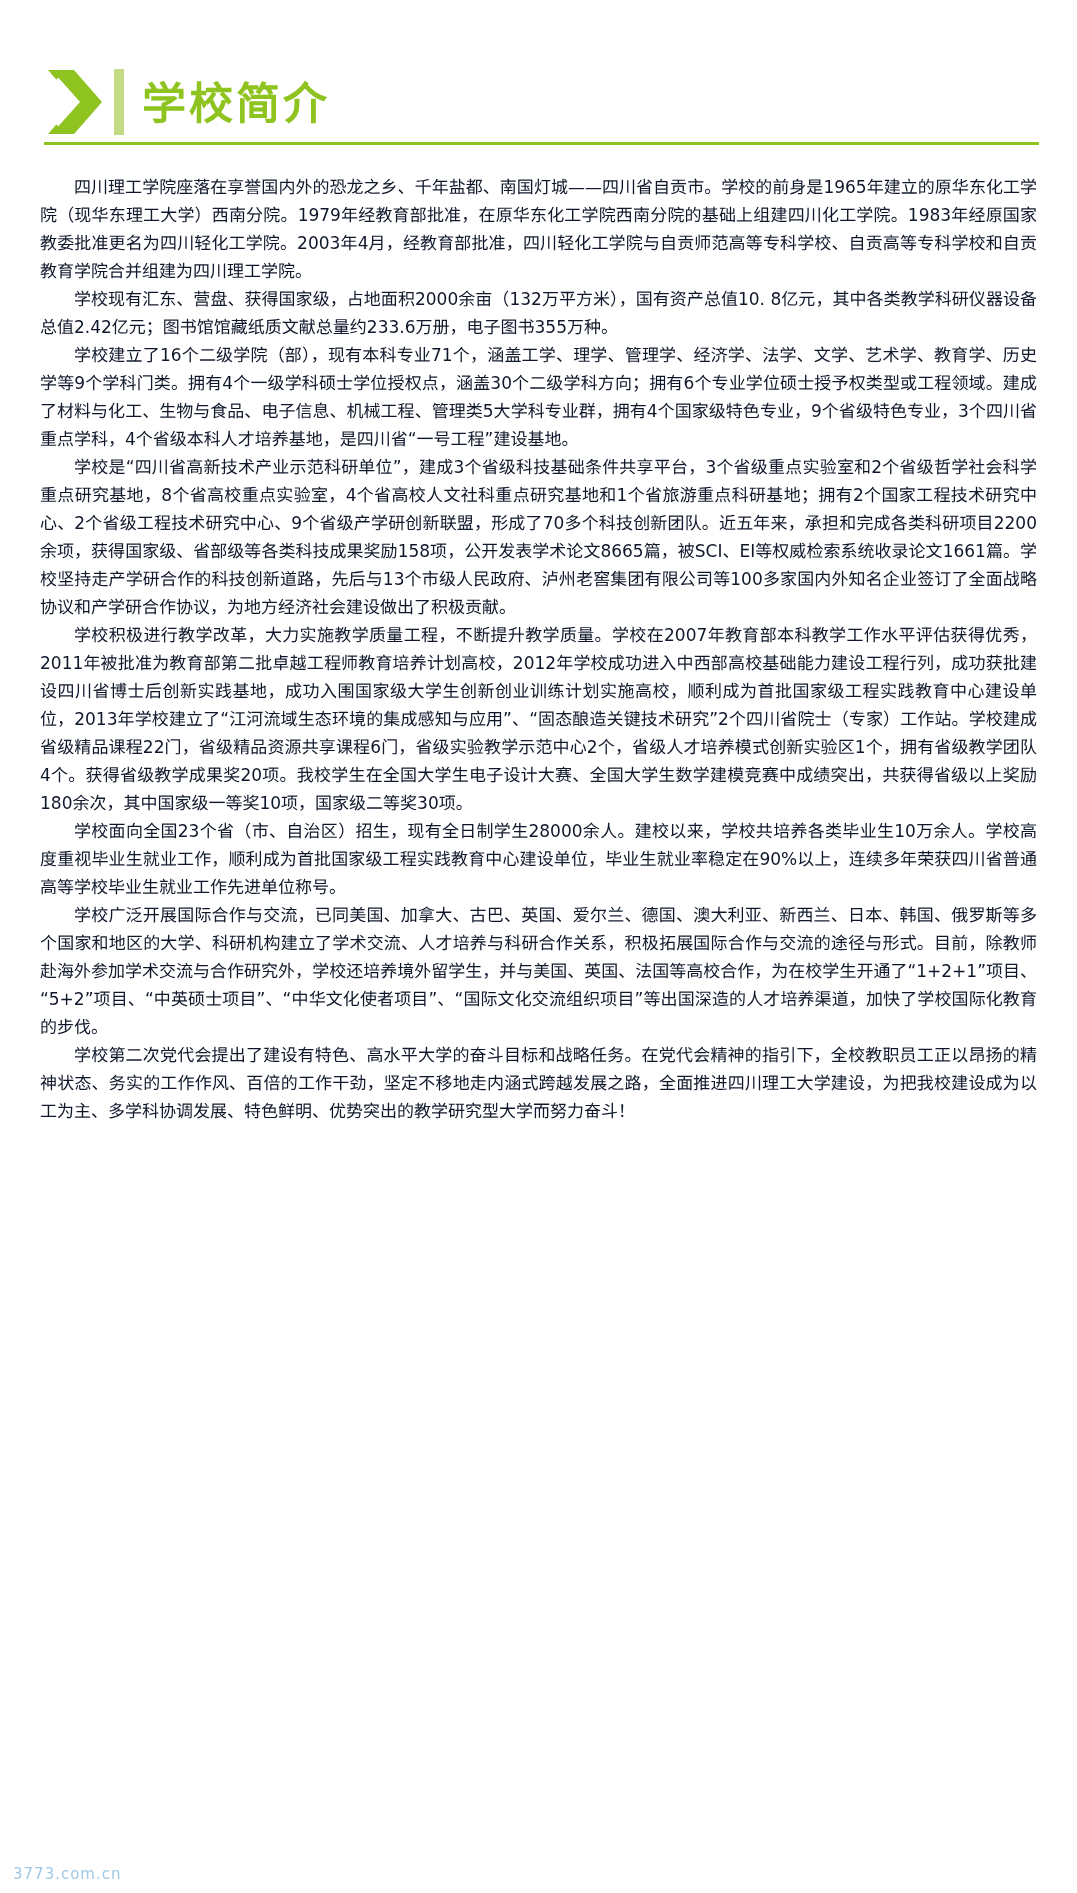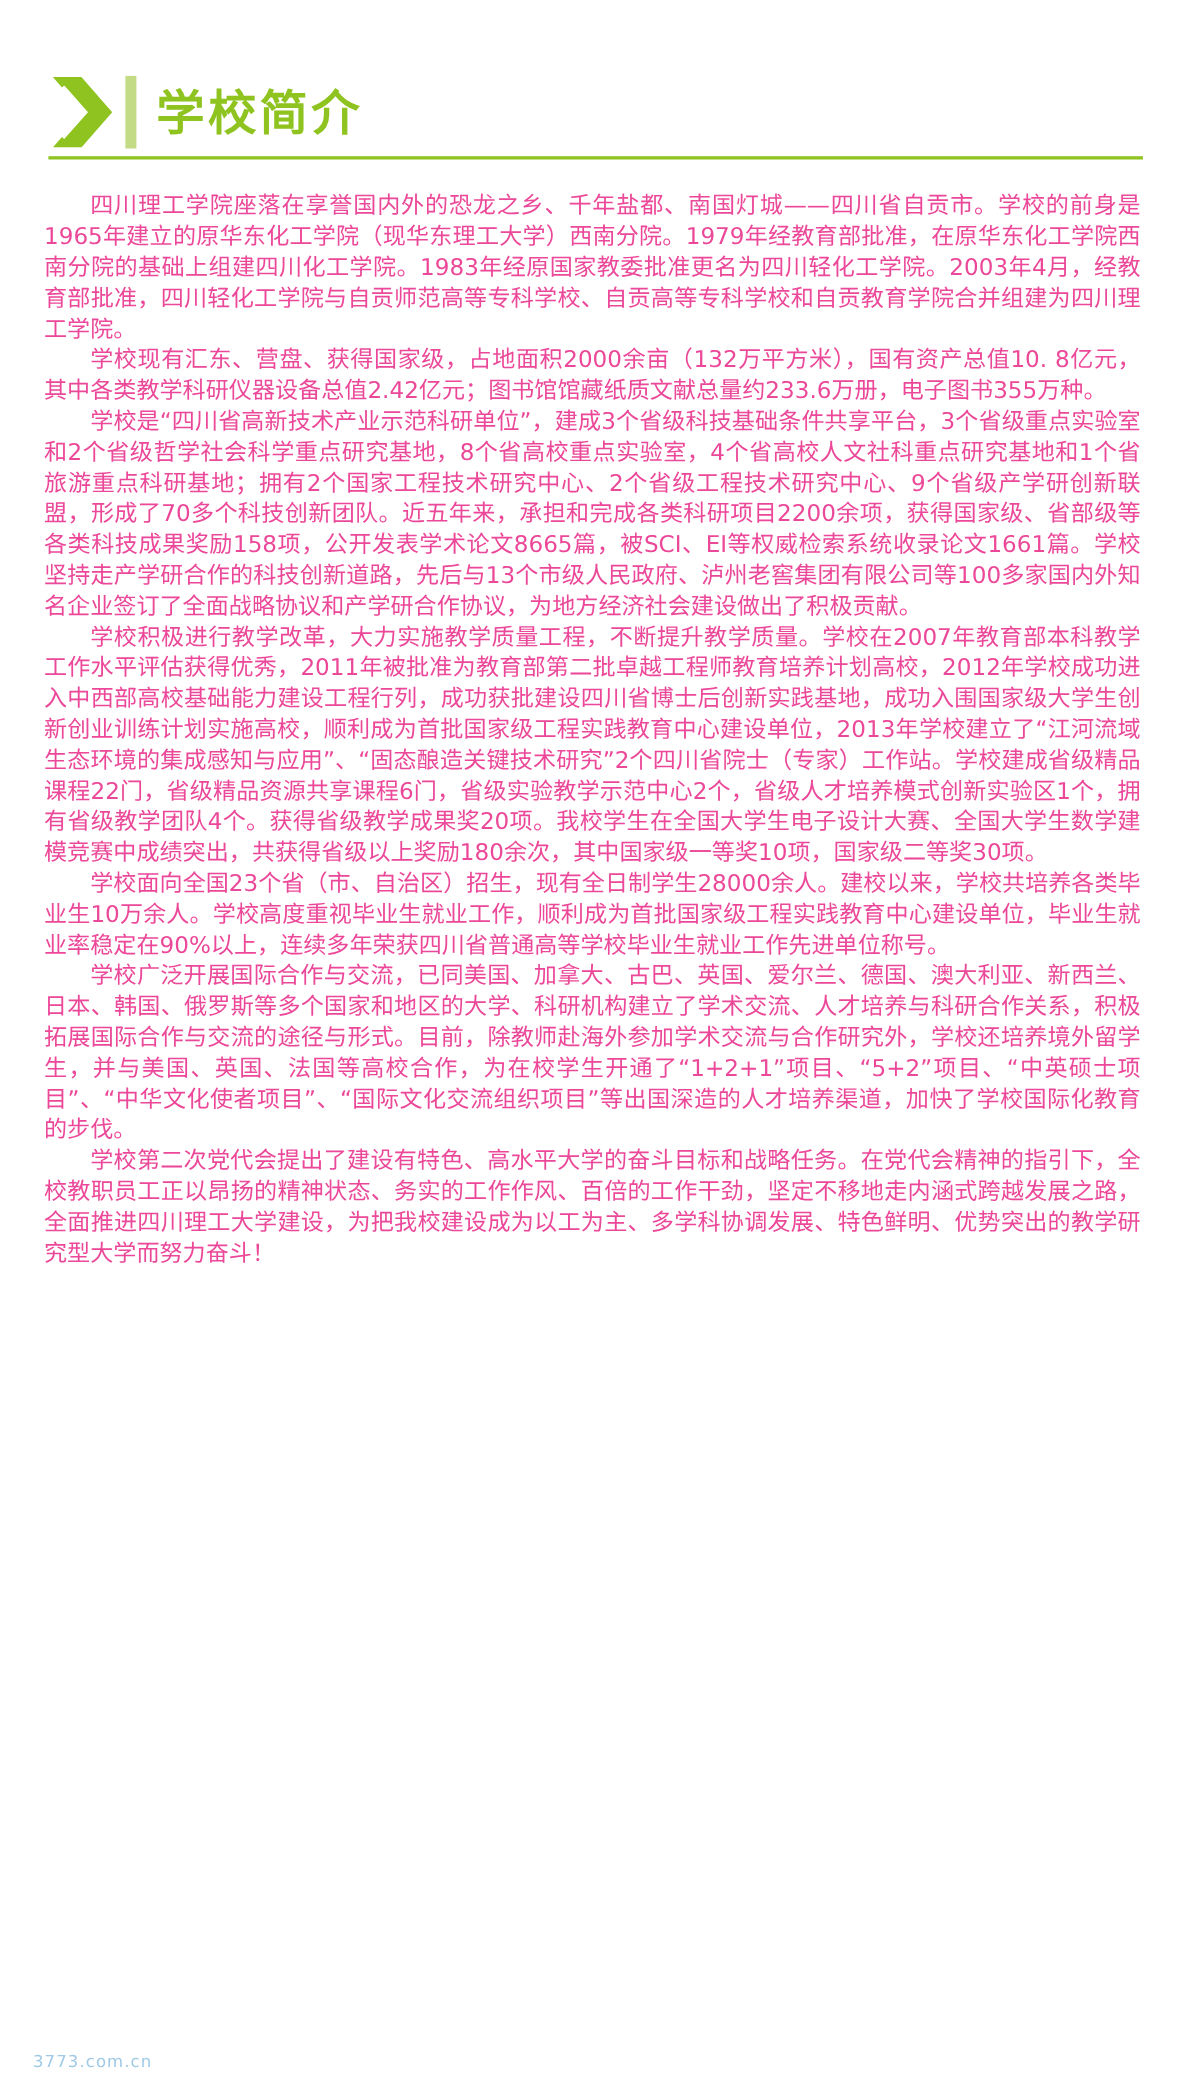--- a/index.html
+++ b/index.html
@@ -51,22 +51,22 @@
   .divider {
     height: 3px;
     background: #8fc31f;
     margin: 2px 38px 0 44px;
   }
   
   .content {
     position: relative;
     z-index: 2;
     padding: 28px 40px 0 40px;
-    color: #ec4899;
-    font-size: 21px;
+    color: #0f172a;
+    font-size: 17px;
     line-height: 28px;
     text-align: justify;
   }
   .content p {
     text-indent: 2em;
     margin: 0;
   }
   
   .wm-big {
     position: absolute;
@@ -75,21 +75,21 @@
     z-index: 1;
     color: #aed4ea;
     opacity: 0.85;
     font-size: 40px;
     font-weight: bold;
     letter-spacing: 2px;
     pointer-events: none;
   }
   .wm-small {
     position: absolute;
-    left: 30px;
+    left: 13px;
     bottom: 10px;
     z-index: 1;
     color: #9fc9e4;
     font-size: 15px;
     letter-spacing: 1px;
     pointer-events: none;
   }
 </style>
 </head>
 <body>
@@ -107,20 +107,21 @@
     <h1 class="page-title">学校简介</h1>
   </div>
 
   <div class="divider"></div>
 
   <div class="wm-small">3773.com.cn</div>
 
   <div class="content">
     <p>四川理工学院座落在享誉国内外的恐龙之乡、千年盐都、南国灯城——四川省自贡市。学校的前身是1965年建立的原华东化工学院（现华东理工大学）西南分院。1979年经教育部批准，在原华东化工学院西南分院的基础上组建四川化工学院。1983年经原国家教委批准更名为四川轻化工学院。2003年4月，经教育部批准，四川轻化工学院与自贡师范高等专科学校、自贡高等专科学校和自贡教育学院合并组建为四川理工学院。</p>
     <p>学校现有汇东、营盘、获得国家级，占地面积2000余亩（132万平方米），国有资产总值10. 8亿元，其中各类教学科研仪器设备总值2.42亿元；图书馆馆藏纸质文献总量约233.6万册，电子图书355万种。</p>
+    <p>学校建立了16个二级学院（部），现有本科专业71个，涵盖工学、理学、管理学、经济学、法学、文学、艺术学、教育学、历史学等9个学科门类。拥有4个一级学科硕士学位授权点，涵盖30个二级学科方向；拥有6个专业学位硕士授予权类型或工程领域。建成了材料与化工、生物与食品、电子信息、机械工程、管理类5大学科专业群，拥有4个国家级特色专业，9个省级特色专业，3个四川省重点学科，4个省级本科人才培养基地，是四川省“一号工程”建设基地。</p>
     <p>学校是“四川省高新技术产业示范科研单位”，建成3个省级科技基础条件共享平台，3个省级重点实验室和2个省级哲学社会科学重点研究基地，8个省高校重点实验室，4个省高校人文社科重点研究基地和1个省旅游重点科研基地；拥有2个国家工程技术研究中心、2个省级工程技术研究中心、9个省级产学研创新联盟，形成了70多个科技创新团队。近五年来，承担和完成各类科研项目2200余项，获得国家级、省部级等各类科技成果奖励158项，公开发表学术论文8665篇，被SCI、EI等权威检索系统收录论文1661篇。学校坚持走产学研合作的科技创新道路，先后与13个市级人民政府、泸州老窖集团有限公司等100多家国内外知名企业签订了全面战略协议和产学研合作协议，为地方经济社会建设做出了积极贡献。</p>
     <p>学校积极进行教学改革，大力实施教学质量工程，不断提升教学质量。学校在2007年教育部本科教学工作水平评估获得优秀，2011年被批准为教育部第二批卓越工程师教育培养计划高校，2012年学校成功进入中西部高校基础能力建设工程行列，成功获批建设四川省博士后创新实践基地，成功入围国家级大学生创新创业训练计划实施高校，顺利成为首批国家级工程实践教育中心建设单位，2013年学校建立了“江河流域生态环境的集成感知与应用”、“固态酿造关键技术研究”2个四川省院士（专家）工作站。学校建成省级精品课程22门，省级精品资源共享课程6门，省级实验教学示范中心2个，省级人才培养模式创新实验区1个，拥有省级教学团队4个。获得省级教学成果奖20项。我校学生在全国大学生电子设计大赛、全国大学生数学建模竞赛中成绩突出，共获得省级以上奖励180余次，其中国家级一等奖10项，国家级二等奖30项。</p>
     <p>学校面向全国23个省（市、自治区）招生，现有全日制学生28000余人。建校以来，学校共培养各类毕业生10万余人。学校高度重视毕业生就业工作，顺利成为首批国家级工程实践教育中心建设单位，毕业生就业率稳定在90%以上，连续多年荣获四川省普通高等学校毕业生就业工作先进单位称号。</p>
     <p>学校广泛开展国际合作与交流，已同美国、加拿大、古巴、英国、爱尔兰、德国、澳大利亚、新西兰、日本、韩国、俄罗斯等多个国家和地区的大学、科研机构建立了学术交流、人才培养与科研合作关系，积极拓展国际合作与交流的途径与形式。目前，除教师赴海外参加学术交流与合作研究外，学校还培养境外留学生，并与美国、英国、法国等高校合作，为在校学生开通了“1+2+1”项目、“5+2”项目、“中英硕士项目”、“中华文化使者项目”、“国际文化交流组织项目”等出国深造的人才培养渠道，加快了学校国际化教育的步伐。</p>
     <p>学校第二次党代会提出了建设有特色、高水平大学的奋斗目标和战略任务。在党代会精神的指引下，全校教职员工正以昂扬的精神状态、务实的工作作风、百倍的工作干劲，坚定不移地走内涵式跨越发展之路，全面推进四川理工大学建设，为把我校建设成为以工为主、多学科协调发展、特色鲜明、优势突出的教学研究型大学而努力奋斗！</p>
   </div>
 
 </div>
 
 </body></html>

